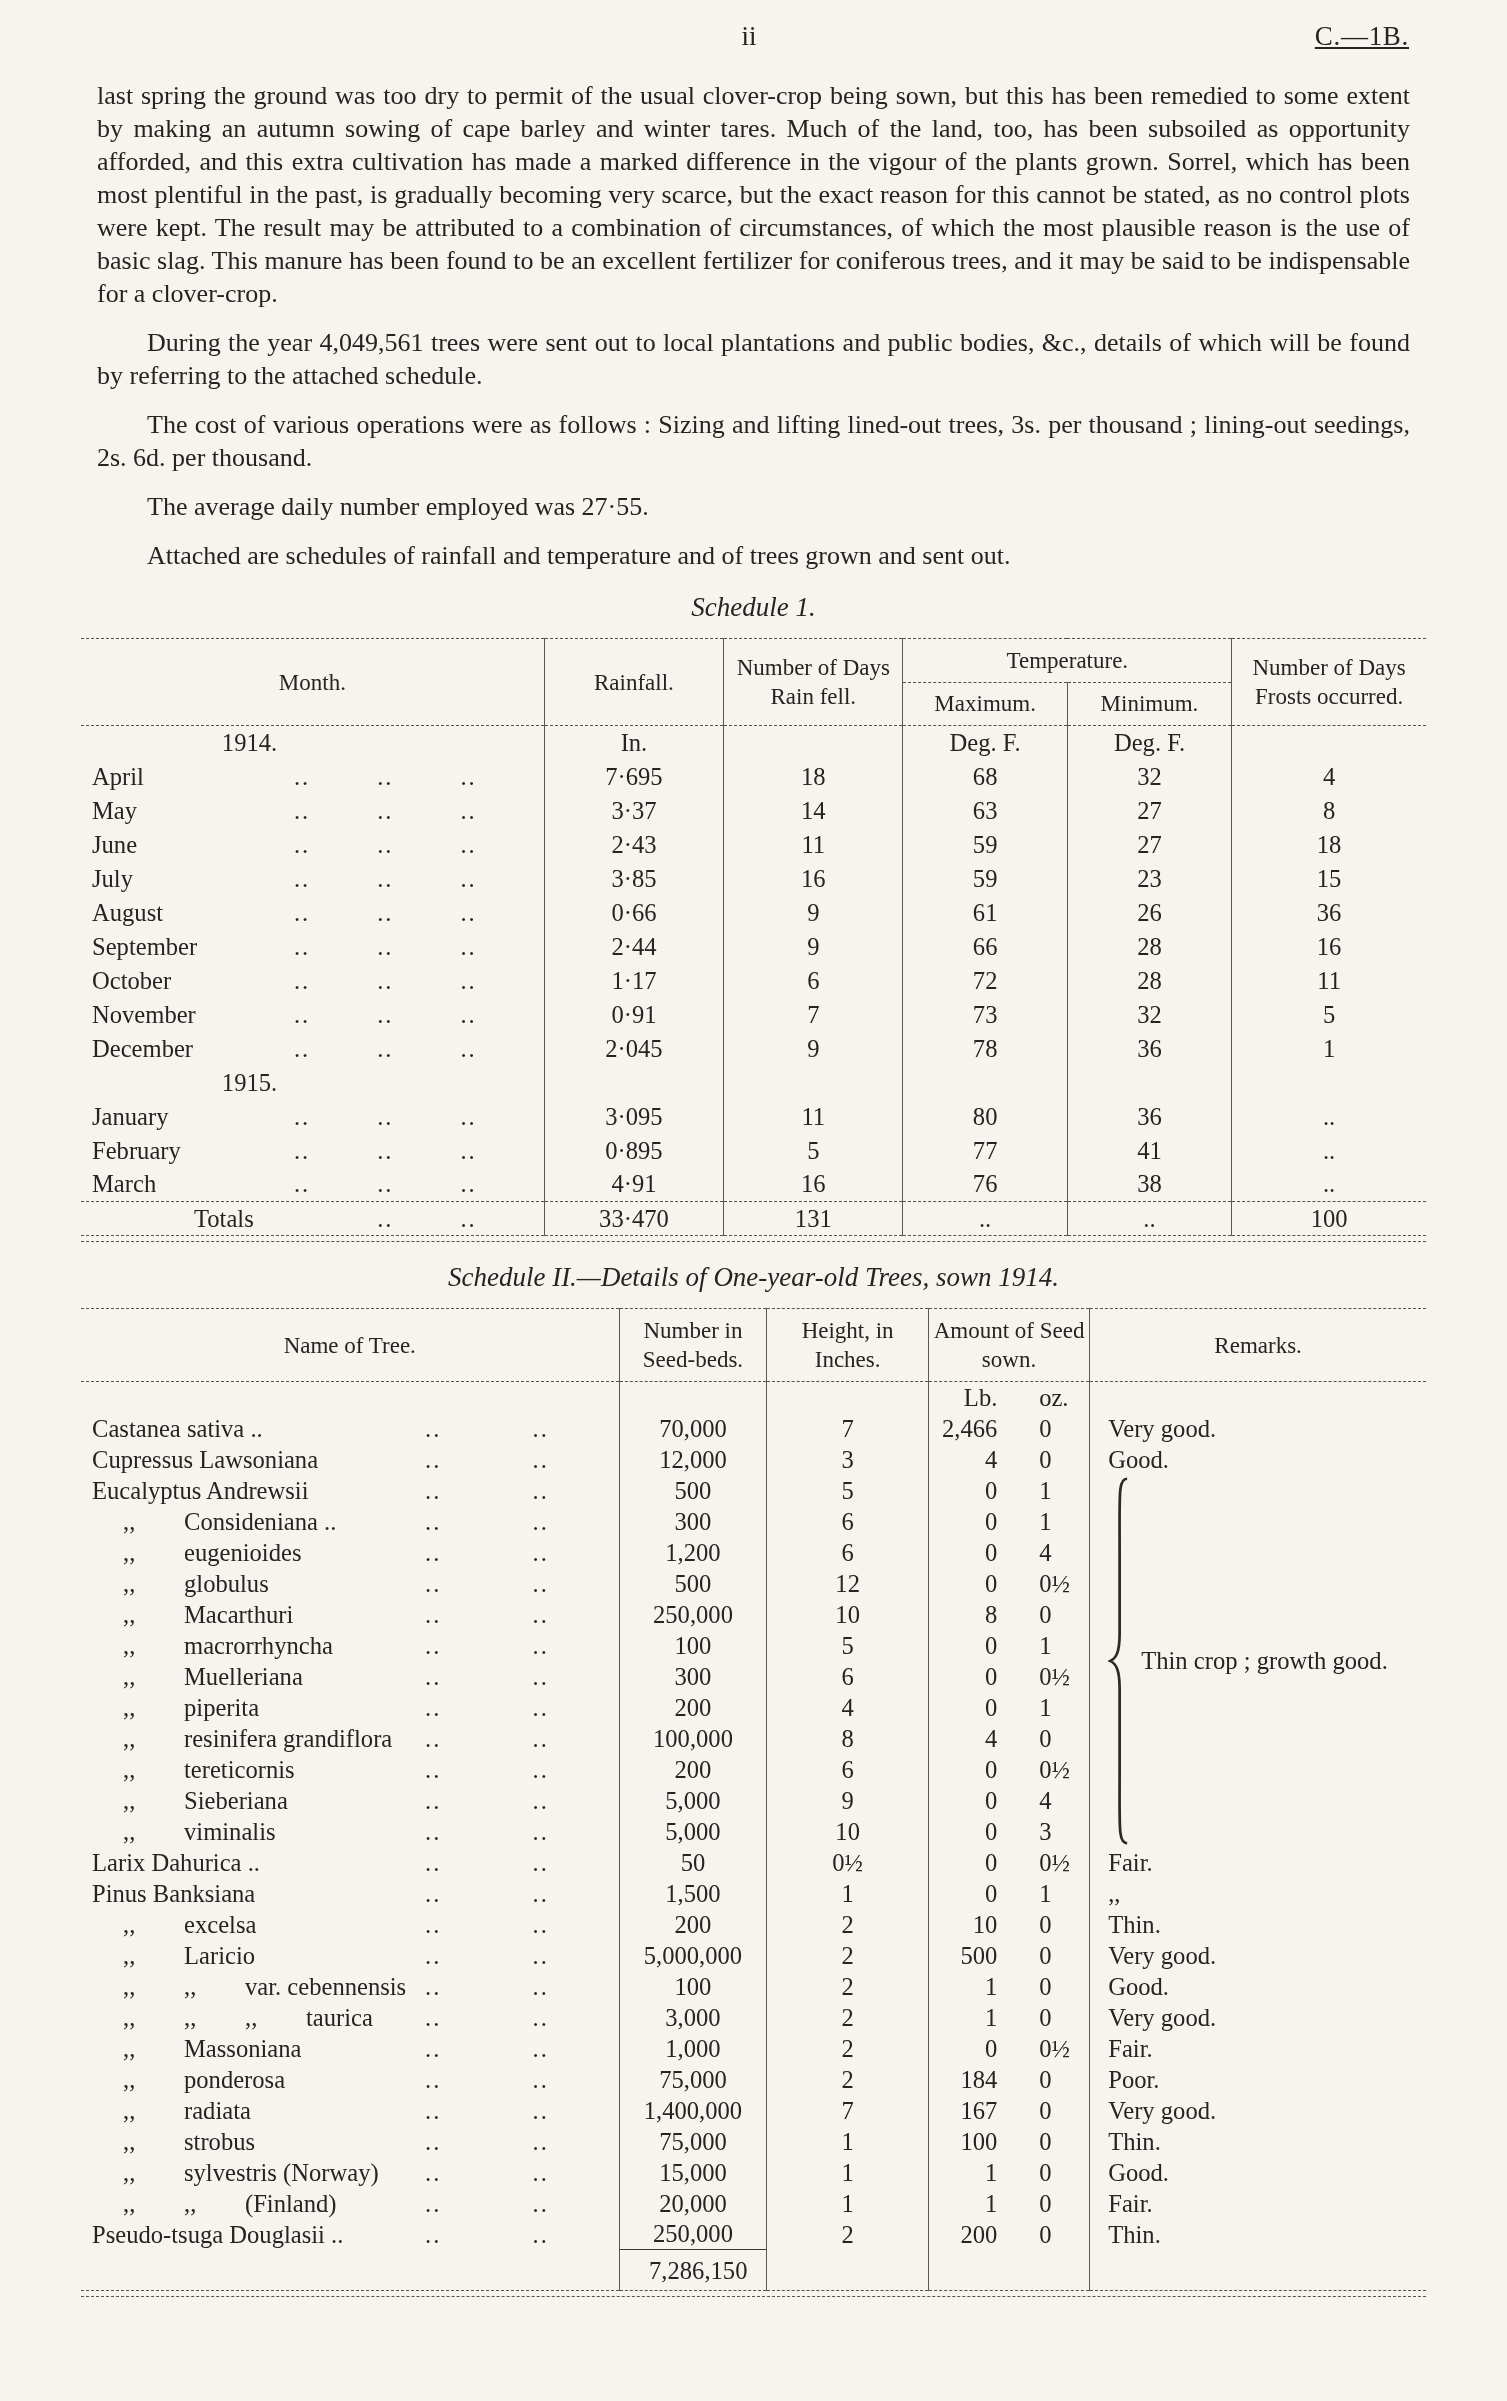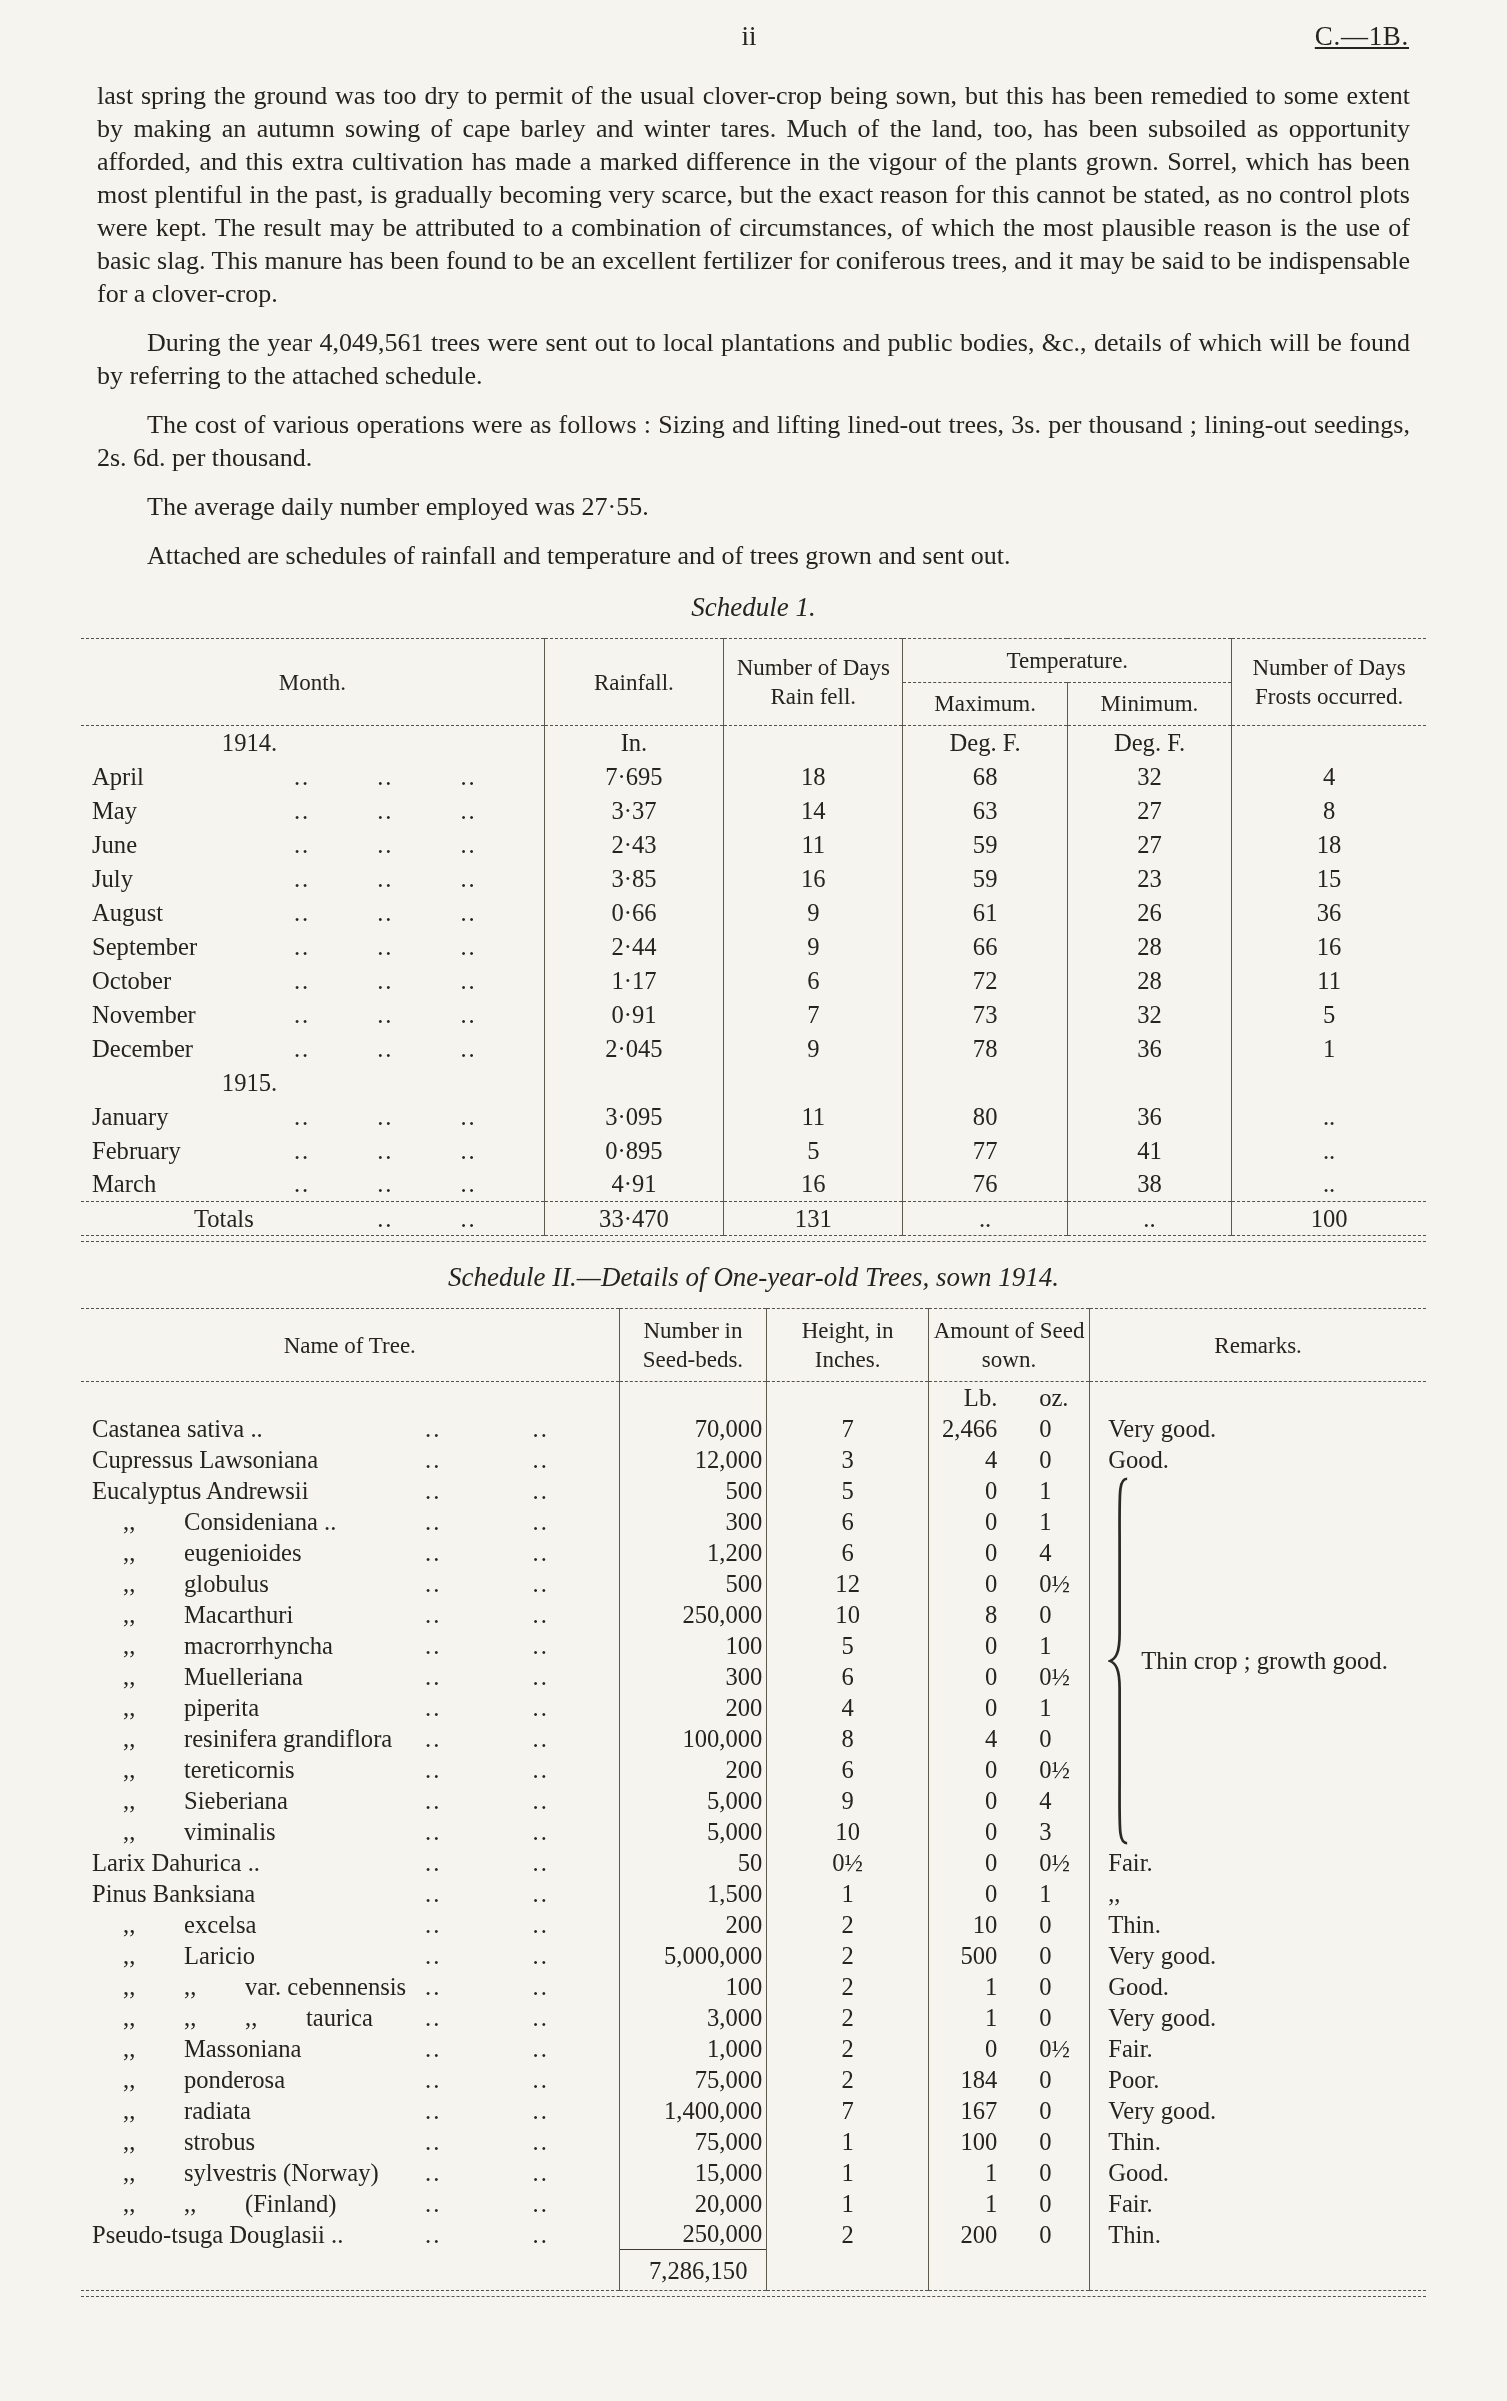--- a/index.html
+++ b/index.html
@@ -45,21 +45,21 @@
   .c-month .dt1 { left:46%; } .c-month .dt2 { left:64%; } .c-month .dt3 { left:82%; }
   .c-month.yr .mn { padding-left:29%; display:inline-block; }
   #s1 tfoot .c-month .mn { padding-left:102px; display:inline-block; }
   
   #s2 td { height:31px; line-height:27px; }
   .c-name { position:relative; padding-left:11px !important; white-space:nowrap; }
   .c-name .dt { position:absolute; letter-spacing:2px; }
   .c-name .da { left:64%; } .c-name .db { left:84%; }
   .ditto { display:inline-block; width:61px; }
   .c-name.ind { padding-left:42px !important; }
-  #s2 .rt { text-align:right; }
+  #s2 .rt { text-align:center; }
   #s2 .ct { text-align:center; }
   .amt { display:flex; }
   .amt .lb { flex:1; text-align:right; padding-right:6.8px; }
   .amt .oz { width:81px; text-align:left; padding-left:35px; }
   .c-rem { padding-left:18px !important; }
   .group-rem { position:relative; }
   .group-wrap { position:relative; height:100%; display:flex; align-items:center; }
   .brace { position:absolute; left:0; top:50%; transform:translateY(-50%); height:368px; width:20.5px; }
   .group-text { margin-left:33px; width:273px; line-height:30px; display:inline-block; }
   #s2 tfoot td { border-top:none; height:41px; }

